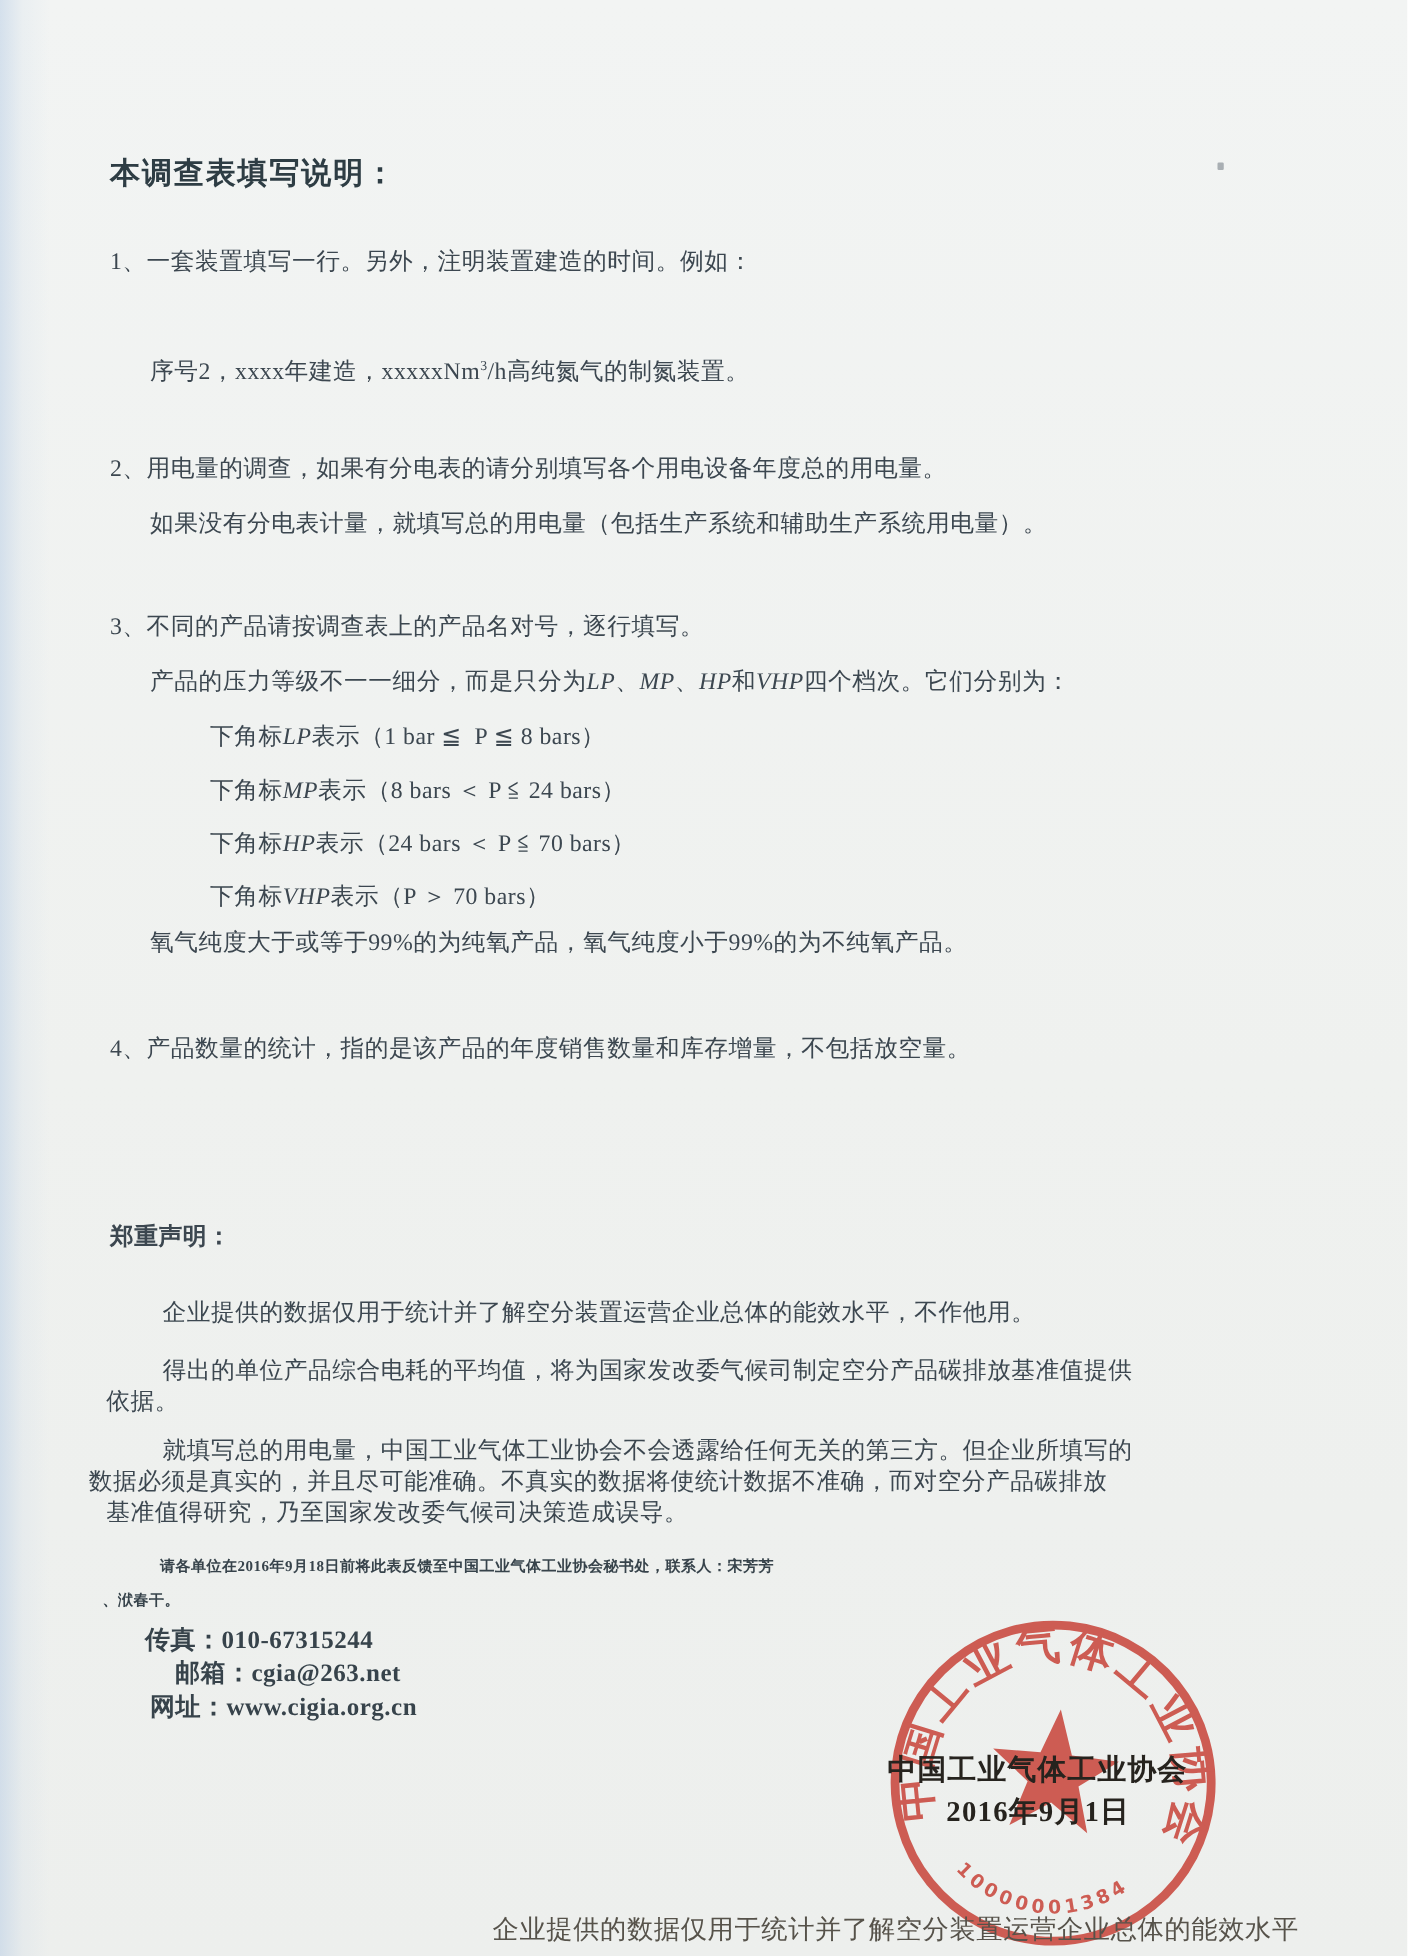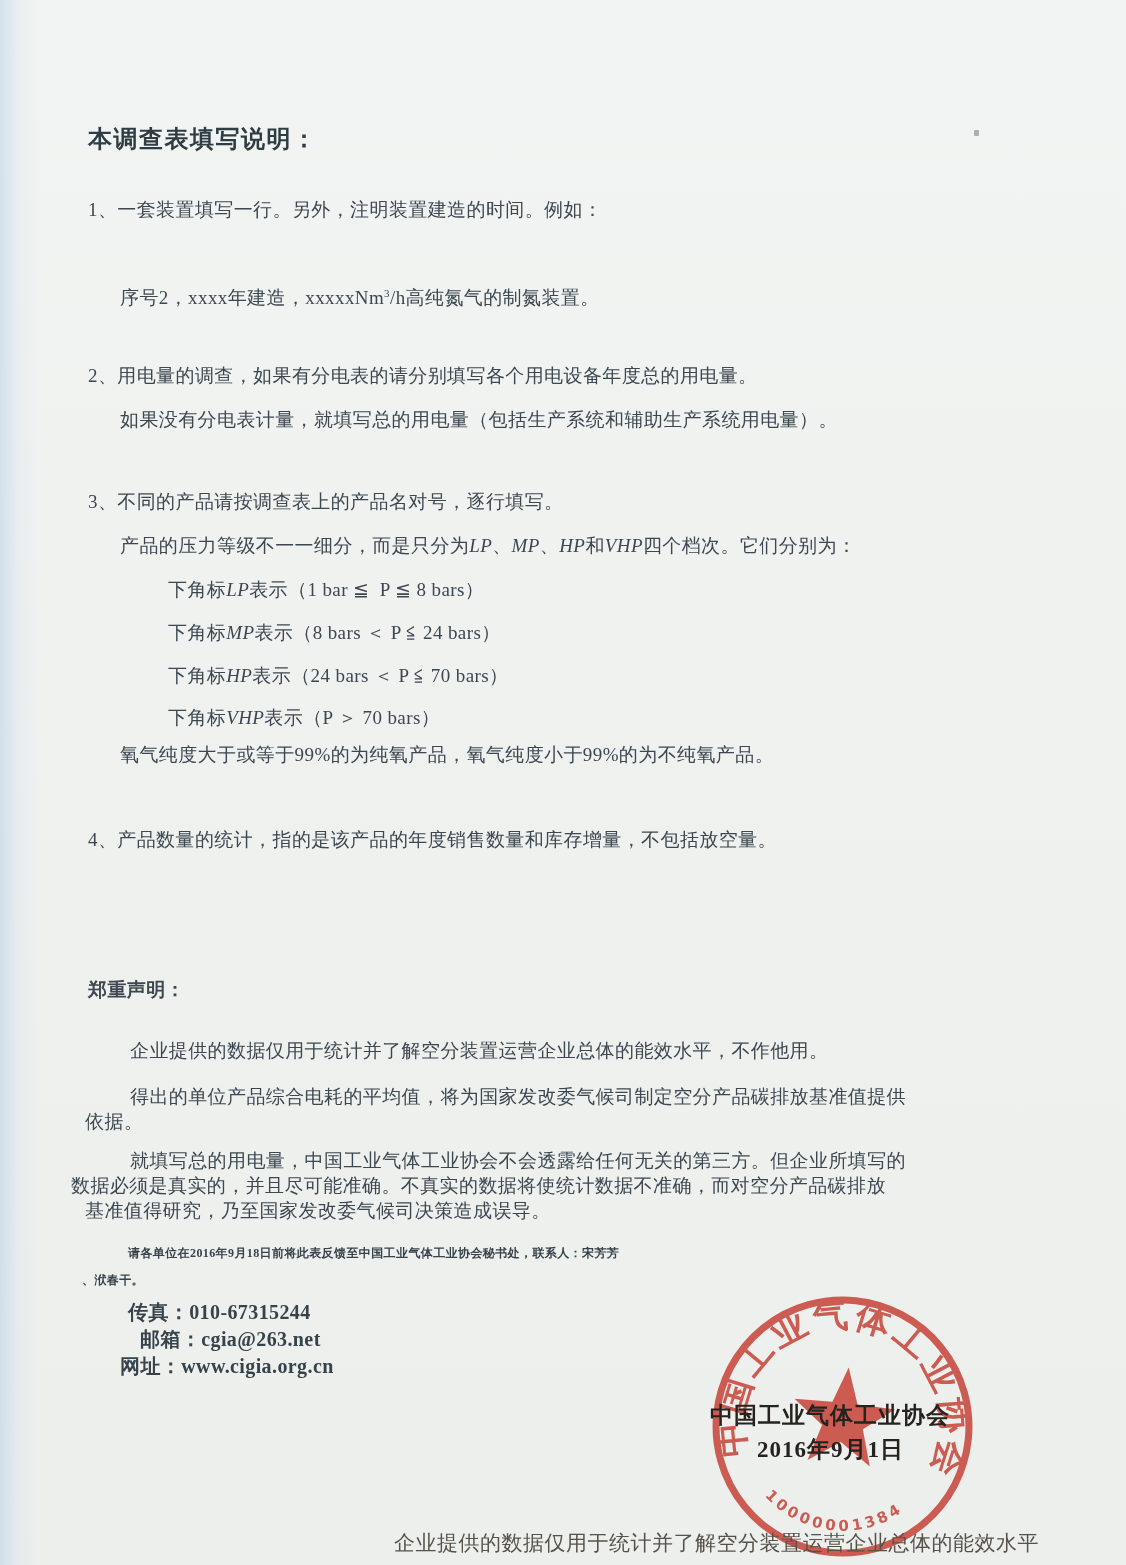--- a/index.html
+++ b/index.html
@@ -95,21 +95,21 @@
   <div class="ln b" style="left:88px; top:978px;">郑重声明：</div>
   <div class="ln" style="left:130px; top:1039px;">企业提供的数据仅用于统计并了解空分装置运营企业总体的能效水平，不作他用。</div>
   <div class="ln" style="left:130px; top:1085px;">得出的单位产品综合电耗的平均值，将为国家发改委气候司制定空分产品碳排放基准值提供</div>
   <div class="ln" style="left:85px; top:1110px;">依据。</div>
   <div class="ln" style="left:130px; top:1149px;">就填写总的用电量，中国工业气体工业协会不会透露给任何无关的第三方。但企业所填写的</div>
   <div class="ln" style="left:71px; top:1174px;">数据必须是真实的，并且尽可能准确。不真实的数据将使统计数据不准确，而对空分产品碳排放</div>
   <div class="ln" style="left:85px; top:1199px;">基准值得研究，乃至国家发改委气候司决策造成误导。</div>
 
   <div class="ln deadline" style="left:128px; top:1246px;">请各单位在2016年9月18日前将此表反馈至中国工业气体工业协会秘书处，联系人：宋芳芳</div>
   <div class="ln deadline" style="left:82px; top:1273px;">、洑春干。</div>
-  <div class="ln contactln" style="left:128px; top:1300px;">传真：010-67315244</div>
+  <div class="ln contactln" style="left:116px; top:1300px;">传真：010-67315244</div>
   <div class="ln contactln" style="left:120px; top:1327px;margin-left:20px;">邮箱：cgia@263.net</div>
   <div class="ln contactln" style="left:120px; top:1354px;">网址：www.cigia.org.cn</div>
 
   <svg class="stamp-svg" viewBox="0 0 284 284" aria-hidden="true">
     <g opacity="0.8" transform="rotate(6 142 142)">
       <circle cx="142" cy="142" r="126" fill="none" stroke-width="7" stroke="#c5372c"></circle>
       <path id="ringPath" d="M 52.3 183.9 A 99 99 0 1 1 231.7 183.9" fill="none"></path>
       <text font-size="35" letter-spacing="4" font-weight="bold" fill="#c5372c">
         <textPath href="#ringPath" startOffset="50%" text-anchor="middle">中国工业气体工业协会</textPath>
       </text>

